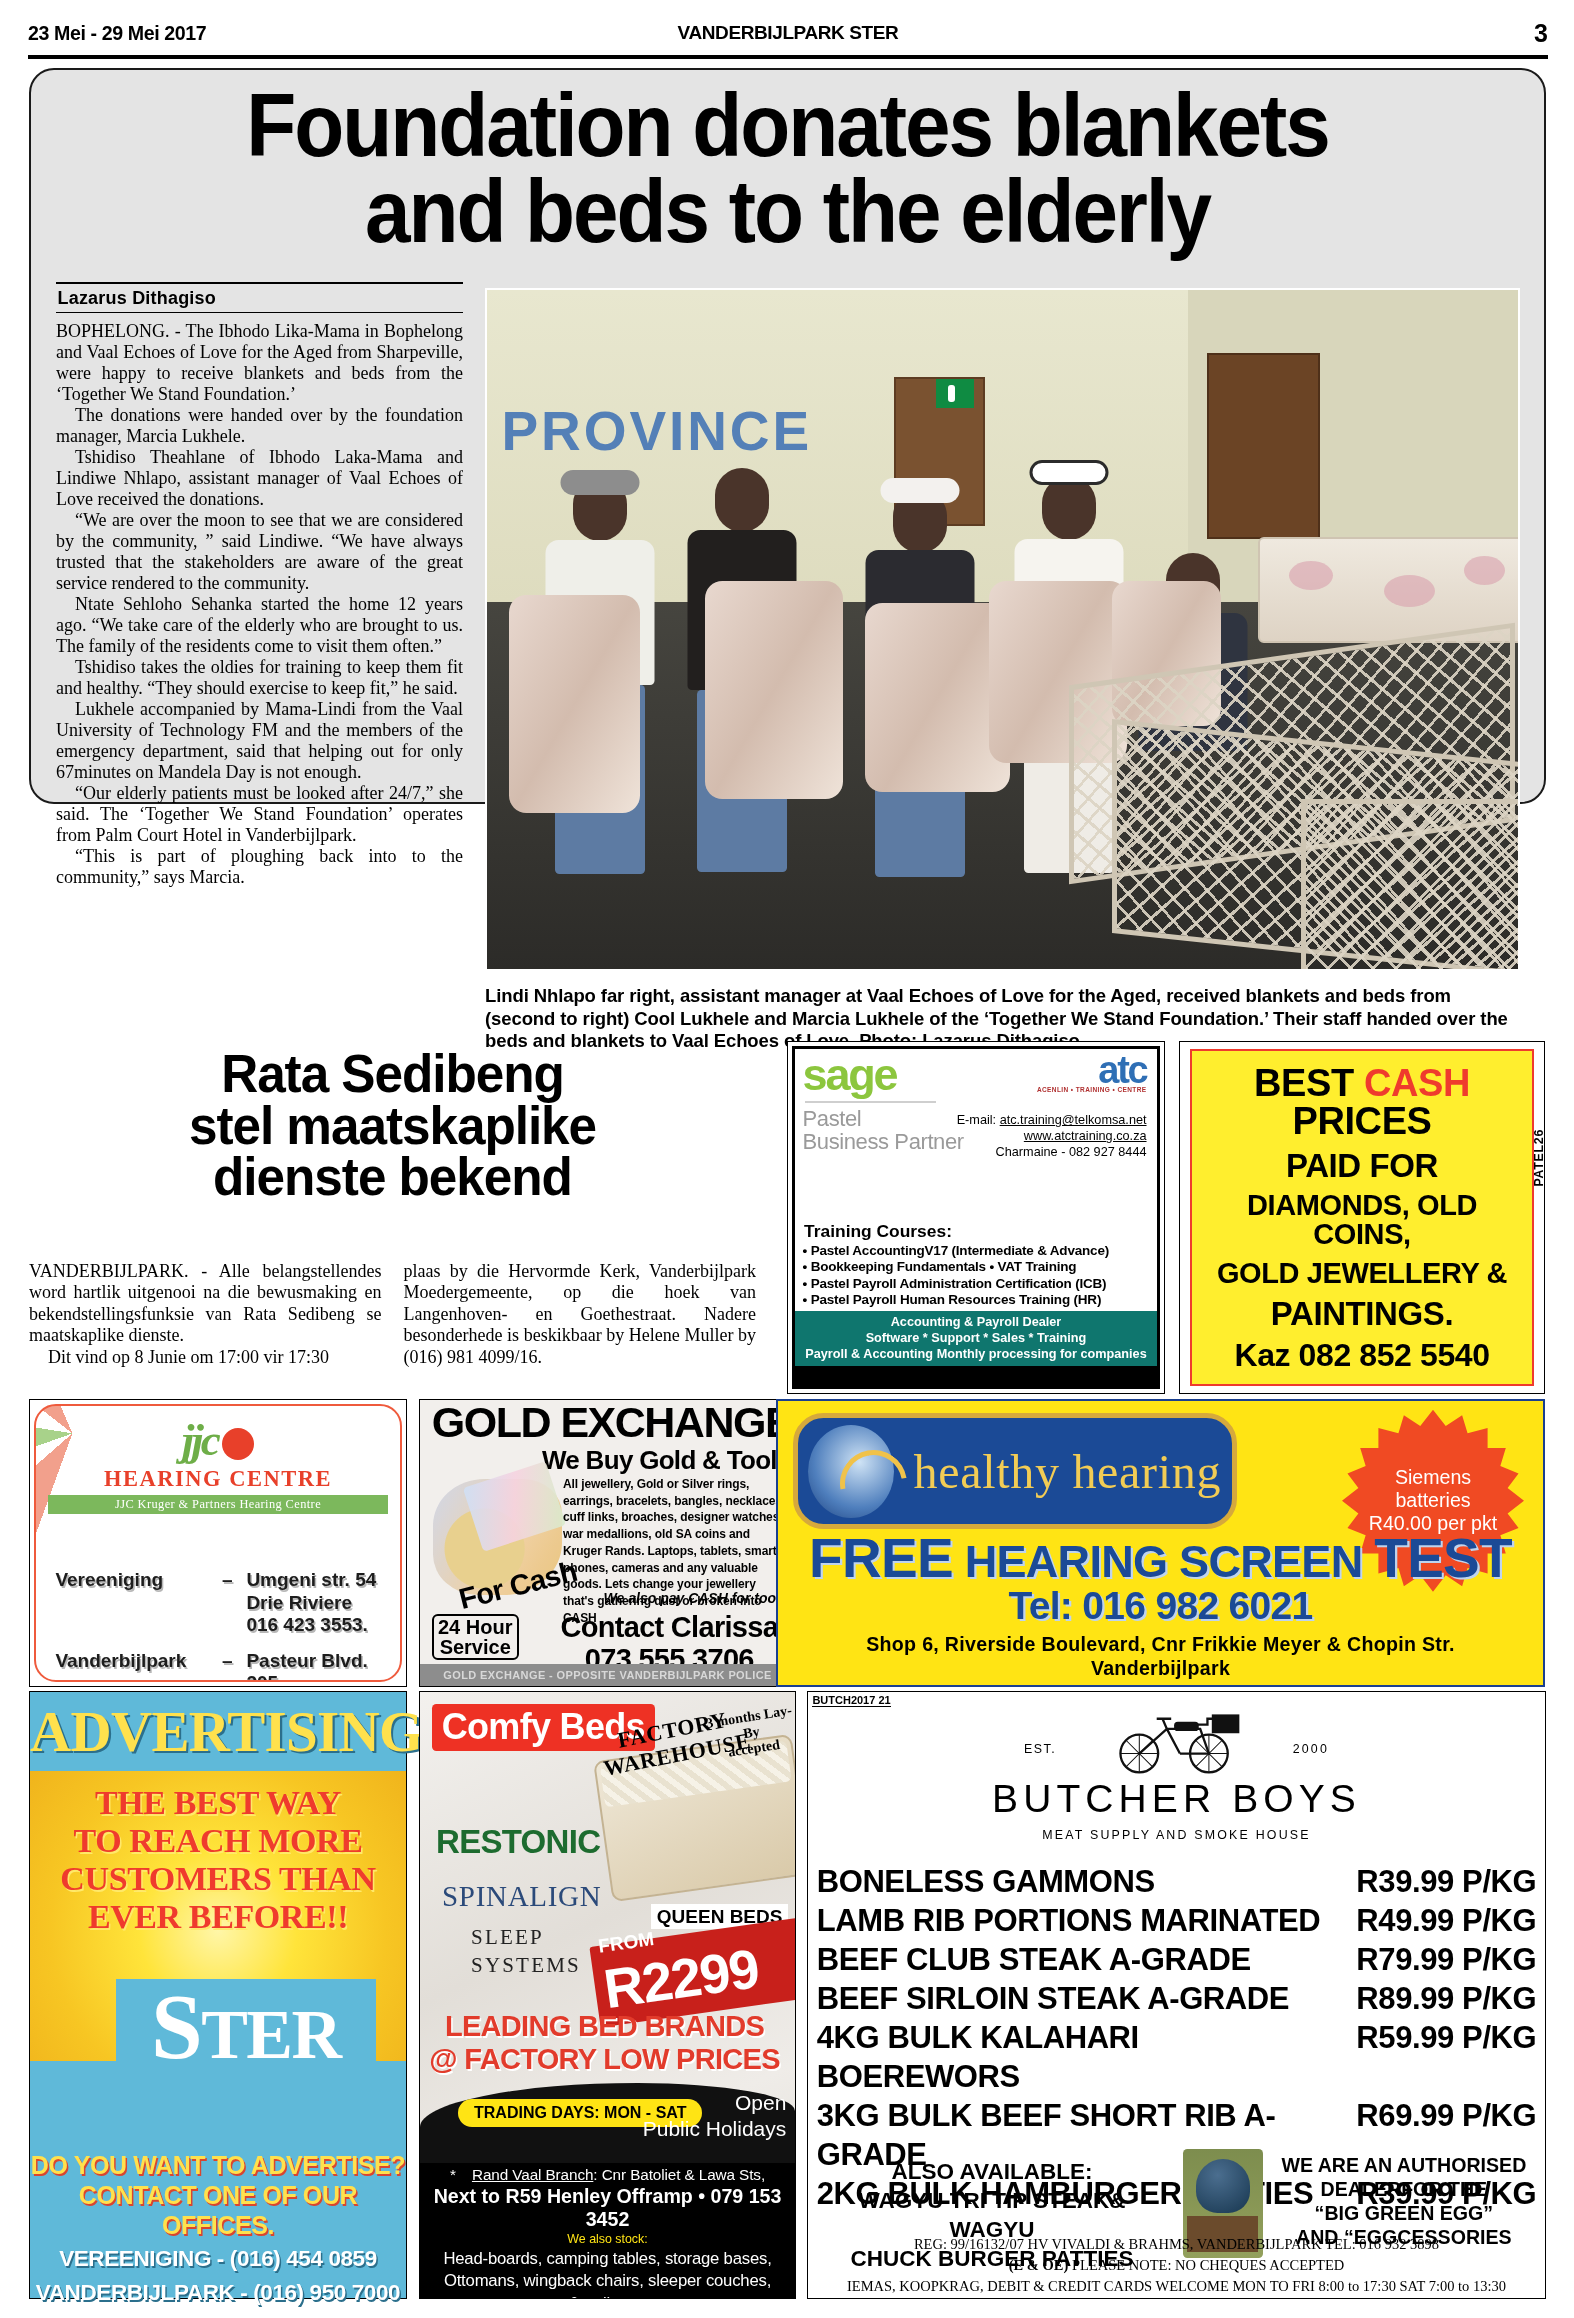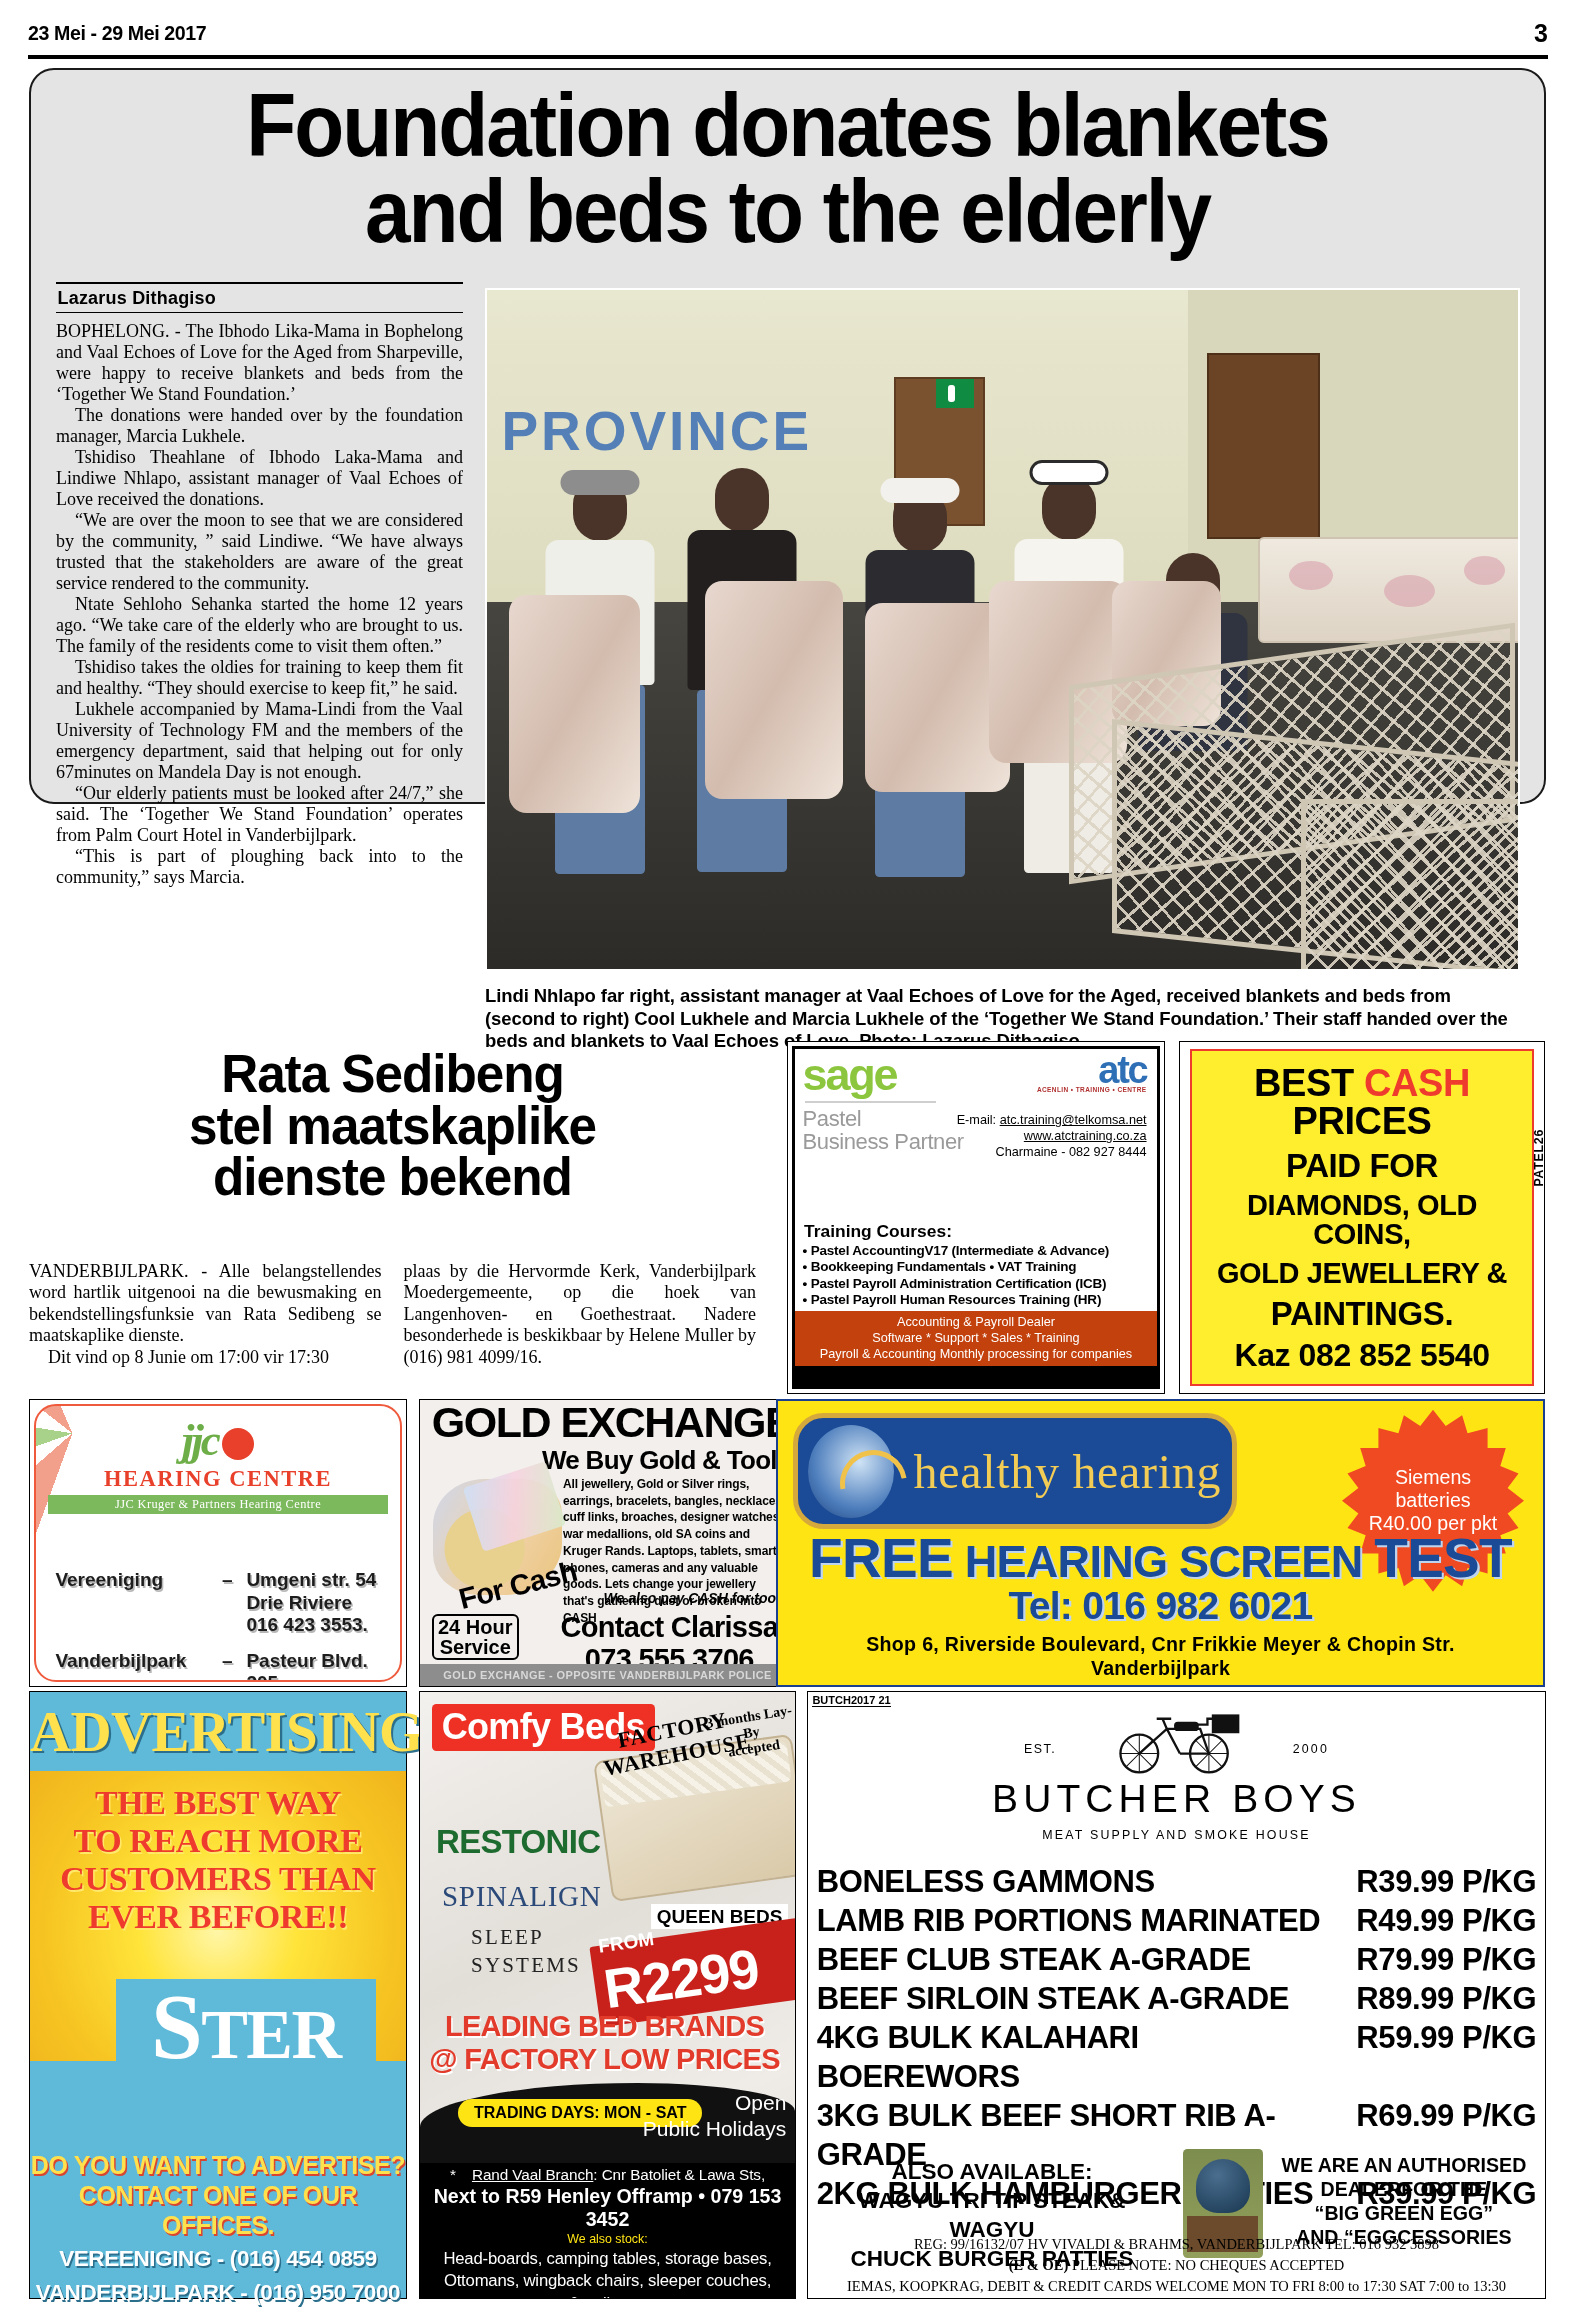--- a/index.html
+++ b/index.html
@@ -85,22 +85,22 @@
              letter-spacing:-2.2px;line-height:.9;}
   .sage-rule{width:131px;height:1.5px;background:#cfcfcf;margin:5.8px 0 4.4px 2.9px;}
   .sage-sub{color:#9a9a9a;font-size:22px;line-height:1.05;font-weight:400;letter-spacing:-0.4px;}
   .atc-logo{position:absolute;right:10.2px;top:4.4px;text-align:right;}
   .atc-word{font-size:38px;font-weight:bold;color:#2f6fb5;letter-spacing:-2.2px;line-height:.85;}
   .atc-tag{font-size:6.5px;color:#b03030;font-weight:bold;letter-spacing:0.4px;}
   .atc-lines{position:absolute;right:10.2px;top:63px;text-align:right;font-size:12.7px;line-height:16px;}
   .atc-lines u{text-decoration:underline;}
   .tc-title{font-size:17.4px;font-weight:bold;margin:1.5px 0 0.7px 1.5px;}
   .tc-item{font-size:13.5px;font-weight:bold;line-height:16.4px;letter-spacing:-0.2px;}
-  .sage-black{background:#c2410c;color:#fff;text-align:center;font-size:12.7px;line-height:16px;
-              font-weight:normal;padding:2.9px 1.5px 3.6px 1.5px;}
+  .sage-black{background:#0f766e;color:#fff;text-align:center;font-size:12.7px;line-height:16px;
+              font-weight:bold;padding:2.9px 1.5px 3.6px 1.5px;}
 
   
   .cash{left:1150px;top:0;width:366px;height:353px;padding:7.3px 10.2px;}
   .cash-in{position:relative;width:100%;height:100%;background:#ffee2e;border:2.9px solid #ef3b2d;
            box-sizing:border-box;text-align:center;font-family:"Liberation Sans Narrow","Liberation Sans",sans-serif;
            font-weight:bold;display:flex;flex-direction:column;justify-content:space-evenly;padding:2.9px 4.4px;}
   .cash-in div{line-height:1.0;letter-spacing:-0.4px;}
   .cash-l1{font-size:38px;}
   .cash-l1 em{font-style:normal;color:#ef3b2d;}
   .cash-l2{font-size:33px;}
@@ -277,20 +277,21 @@
      font-family:Liberation Serif, serif;font-size:14.5px;line-height:21px;}
   .bb-fine b{font-weight:bold;}
 </style>
 </head>
 <body>
 
 <div class="page">
 
   <div class="masthead">
     <div class="mh-date">23 Mei - 29 Mei 2017</div>
+    <div class="mh-title">VANDERBIJLPARK STER</div>
     <div class="mh-page">3</div>
   </div>
   <div class="mh-rule"></div>
 
   <div class="lead">
 
     <div class="headline">
       <span>Foundation donates blankets</span>
       <span>and beds to the elderly</span>
     </div>

